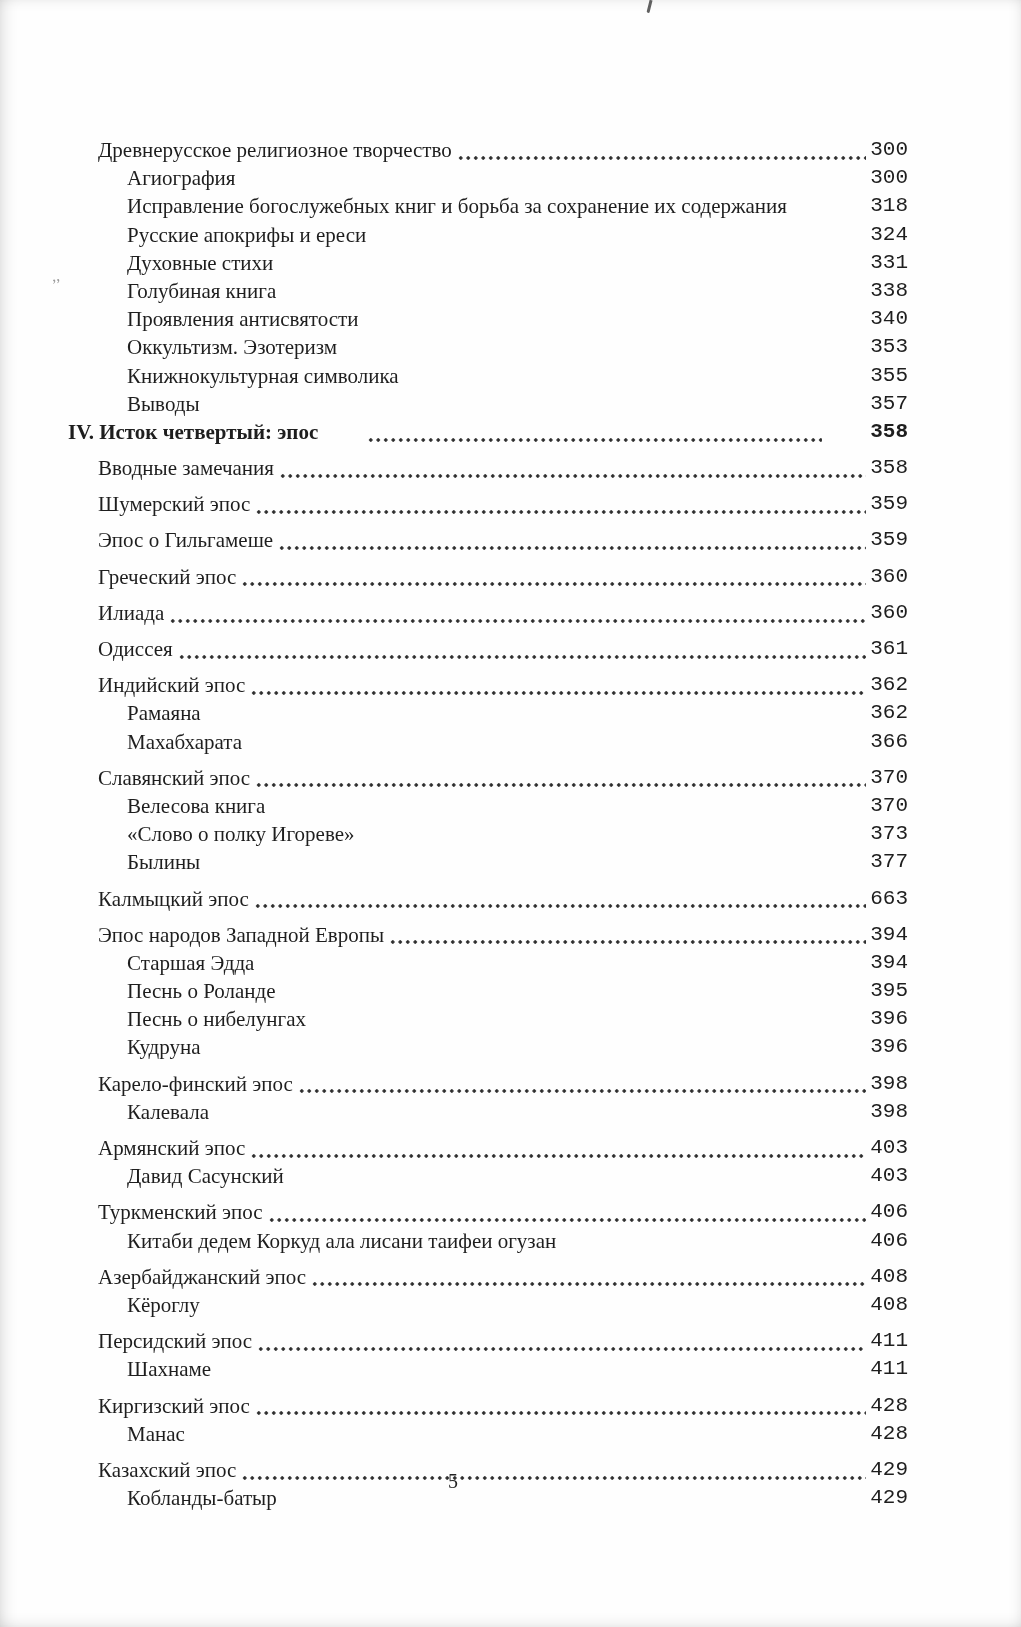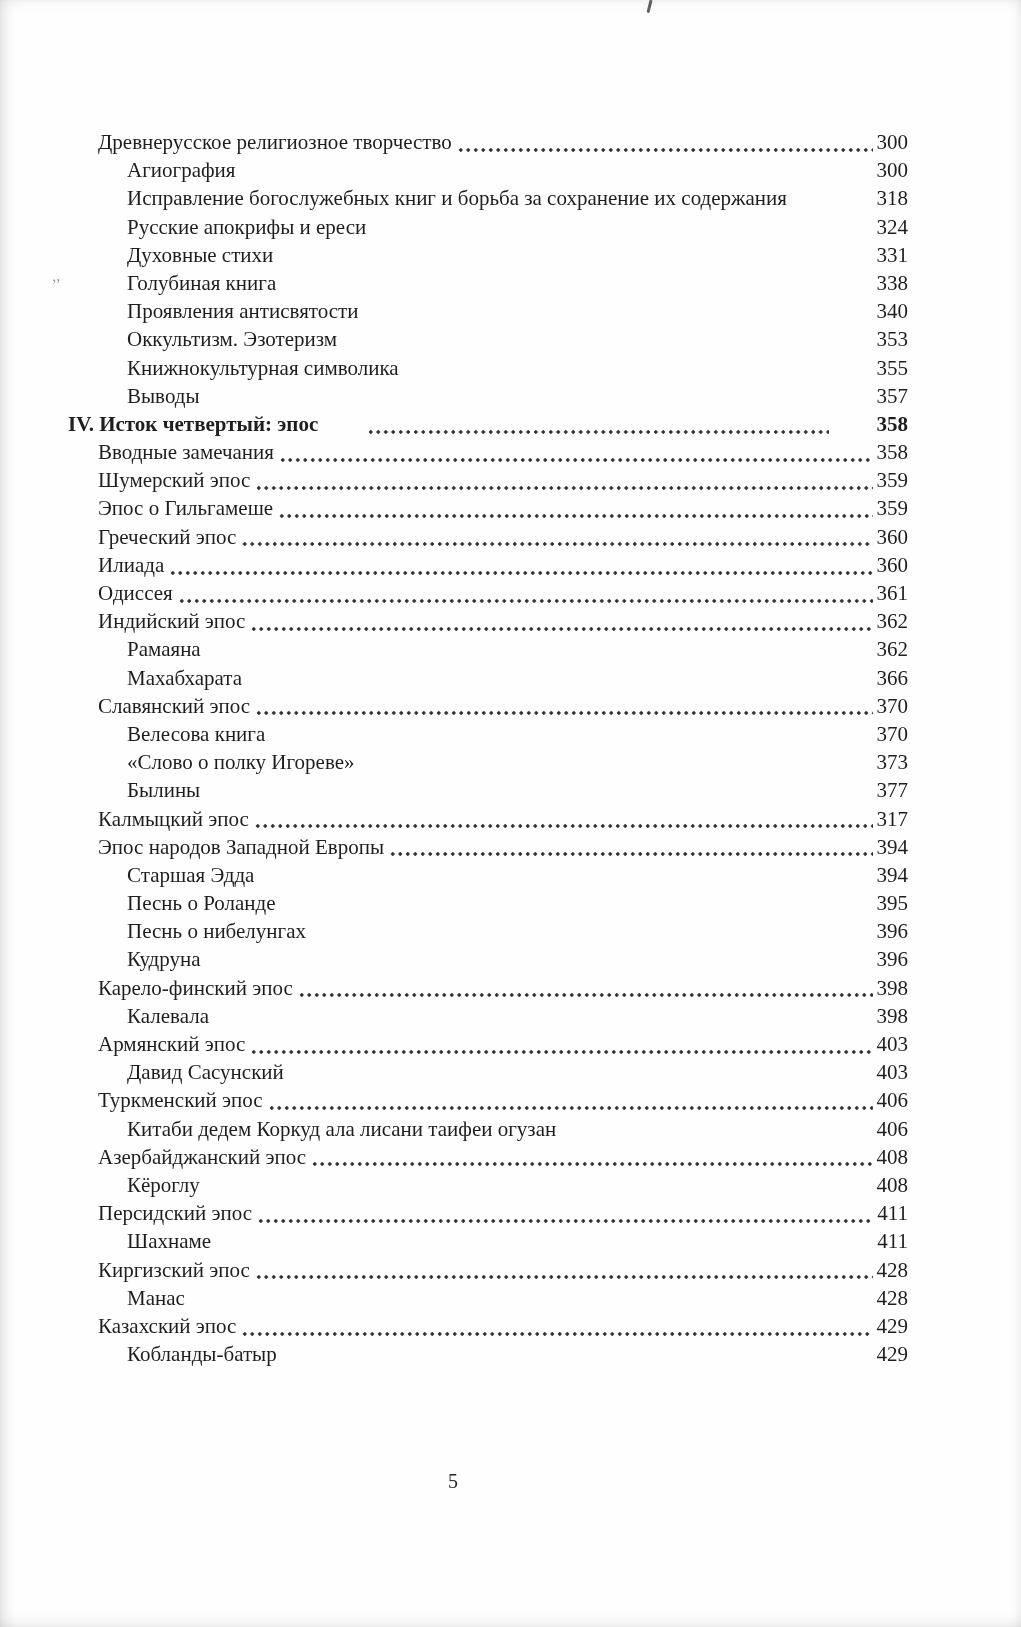--- a/index.html
+++ b/index.html
@@ -67,23 +67,24 @@
     margin: 0 4px 0 5px;
     background-image: radial-gradient(circle, #2c2c2c 1.4px, rgba(0,0,0,0) 1.8px);
     background-size: 7.5px 7.5px;
     background-repeat: repeat-x;
     background-position: left 0 bottom 3px;
   }
   .row .pagenum {
     flex: 0 0 auto;
     white-space: nowrap;
     text-align: right;
+    font-family: Liberation Mono, monospace;
   }
   .row.lvl0 { padding-left: 0; }
-  .row.lvl1 { padding-left: 30px; }
+  .row.lvl1 { padding-left: 30px; margin-top: 8px; }
   .row.lvl2 { padding-left: 59px; align-items: center; }
   .row.bold { font-weight: bold; gap: 44px; }
   .folio {
     position: absolute;
     top: 1470px;
     left: 0;
     width: 906px;
     text-align: center;
     font-size: 20px;
     color: #222222;
@@ -212,21 +213,21 @@
         <span class="pagenum">373</span>
       </div>
       <div class="row lvl2">
         <span class="label">Былины</span>
         <span class="leader"></span>
         <span class="pagenum">377</span>
       </div>
       <div class="row lvl1">
         <span class="label">Калмыцкий эпос</span>
         <span class="leader"></span>
-        <span class="pagenum">317</span>
+        <span class="pagenum">663</span>
       </div>
       <div class="row lvl1">
         <span class="label">Эпос народов Западной Европы</span>
         <span class="leader"></span>
         <span class="pagenum">394</span>
       </div>
       <div class="row lvl2">
         <span class="label">Старшая Эдда</span>
         <span class="leader"></span>
         <span class="pagenum">394</span>

